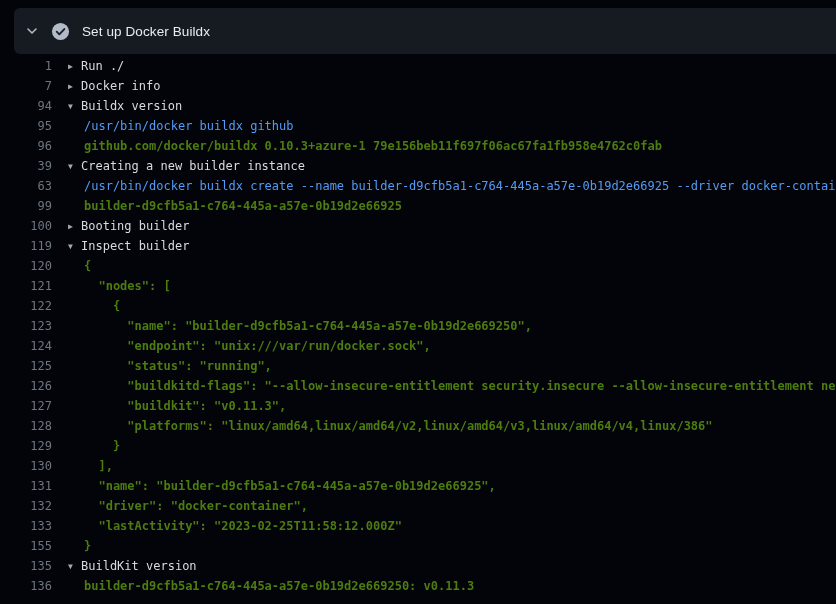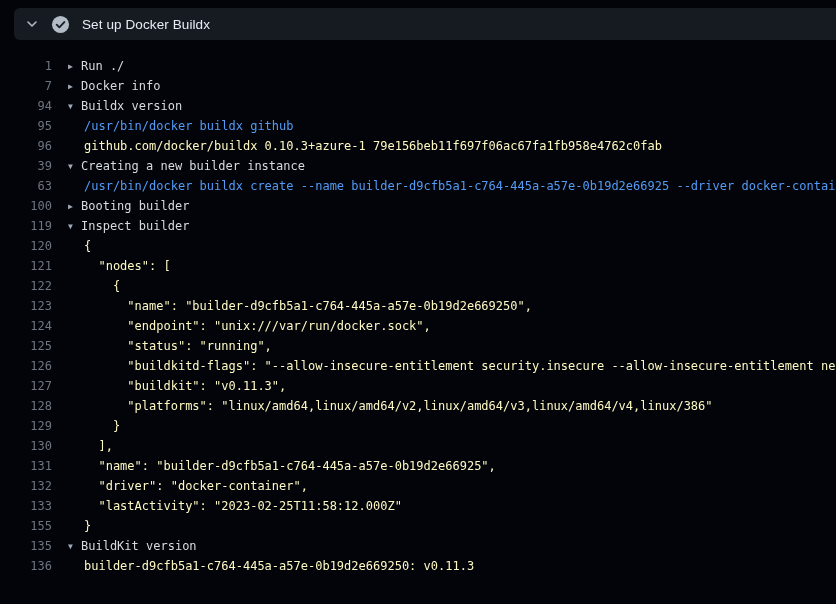--- a/index.html
+++ b/index.html
@@ -6,21 +6,21 @@
   html, body {
     width: 836px; height: 604px;
     background: #020409;
     overflow: hidden;
     font-family: "DejaVu Sans Mono", "Liberation Mono", monospace;
   }
   
   .step-header {
     position: absolute;
     left: 14px; top: 8px; right: 0;
-    height: 32px;
+    height: 46px;
     background: #161b22;
     border-radius: 6px 0 0 6px;
     display: flex;
     align-items: center;
     padding-left: 10px;
     cursor: pointer;
   }
   .chev {
     width: 16px; height: 16px;
     display: inline-flex; align-items: center; justify-content: center;
@@ -64,21 +64,21 @@
   .row.group .content { padding-left: 16px; }
   .row.output .content, .row.command .content { padding-left: 32px; }
   .arrow {
     display: inline-block;
     width: 13px;
     font-size: 8px;
     color: #9ea7b3;
     vertical-align: 1px;
   }
   .row.group .text   { color: #d5dbe1; cursor: pointer; }
-  .row.output .text  { color: #fef9c3; }
+  .row.output .text  { color: #4d7c0f; font-weight: bold; }
   .row.command .text { color: #539bf5; }
 </style>
 </head>
 <body>
 
 <div class="step-header">
   <span class="chev">
     <svg width="12" height="12" viewBox="0 0 12 12">
       <path d="M2 4 L6 8 L10 4" fill="none" stroke="currentColor" stroke-width="1.6" stroke-linecap="round" stroke-linejoin="round"></path>
     </svg>
@@ -115,20 +115,24 @@
     <span class="content"><span class="text">github.com/docker/buildx 0.10.3+azure-1 79e156beb11f697f06ac67fa1fb958e4762c0fab</span></span>
   </div>
       <div class="row group">
     <span class="num">39</span>
     <span class="content"><span class="arrow">▼</span><span class="text">Creating a new builder instance</span></span>
   </div>
       <div class="row command">
     <span class="num">63</span>
     <span class="content"><span class="text">/usr/bin/docker buildx create --name builder-d9cfb5a1-c764-445a-a57e-0b19d2e66925 --driver docker-container</span></span>
   </div>
+      <div class="row output">
+    <span class="num">99</span>
+    <span class="content"><span class="text">builder-d9cfb5a1-c764-445a-a57e-0b19d2e66925</span></span>
+  </div>
       <div class="row group">
     <span class="num">100</span>
     <span class="content"><span class="arrow">▶</span><span class="text">Booting builder</span></span>
   </div>
       <div class="row group">
     <span class="num">119</span>
     <span class="content"><span class="arrow">▼</span><span class="text">Inspect builder</span></span>
   </div>
       <div class="row output">
     <span class="num">120</span>

